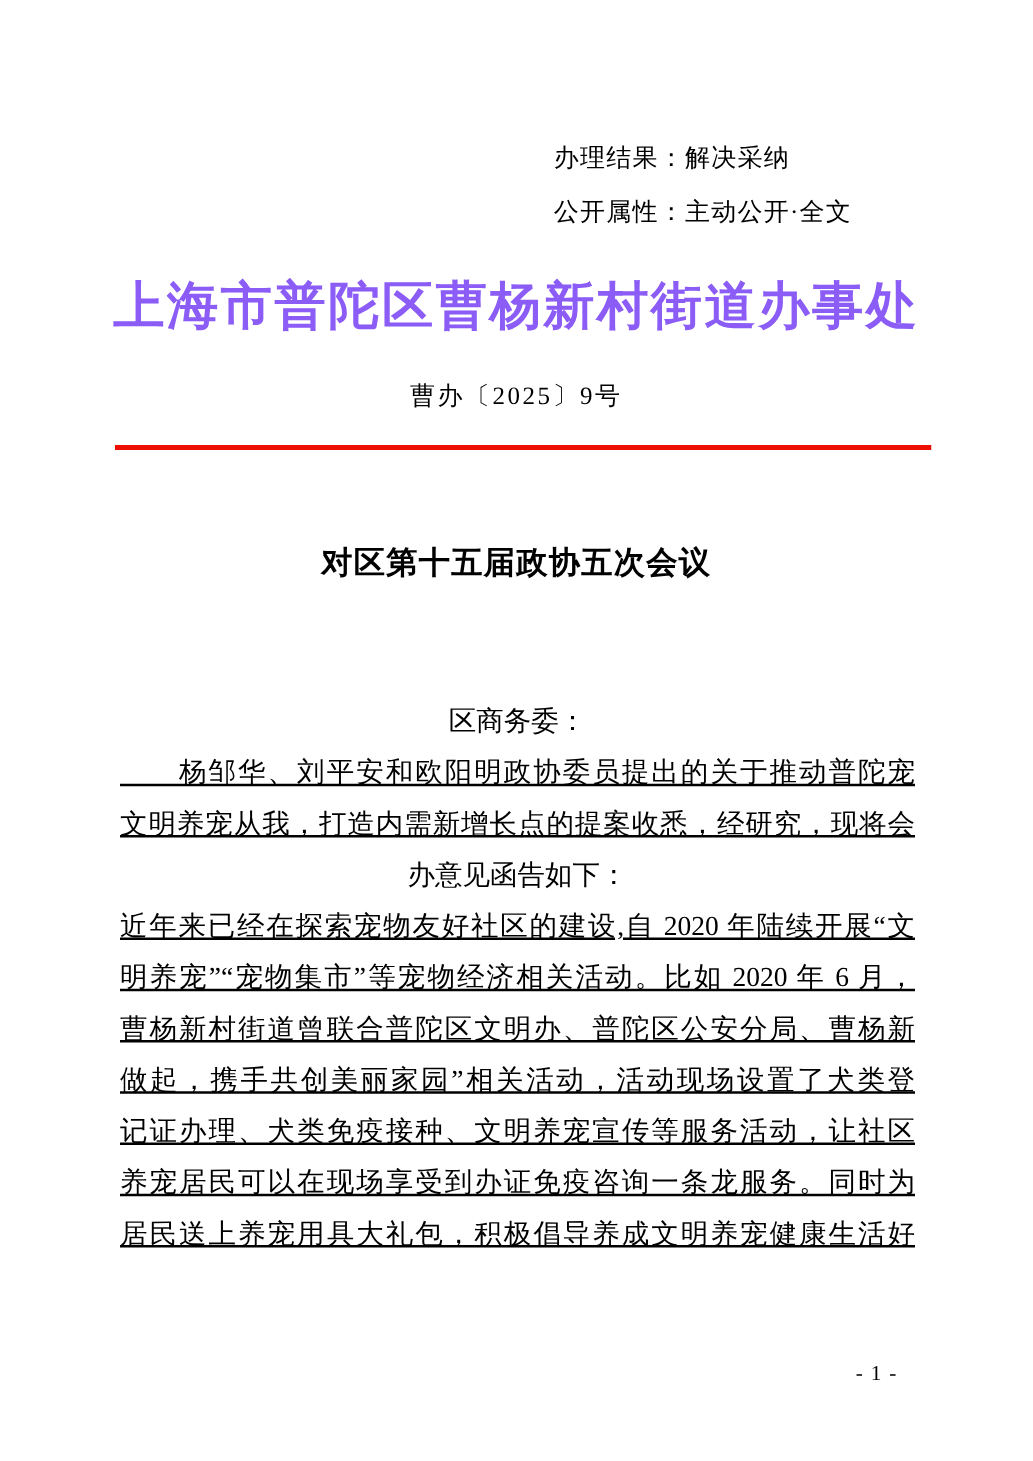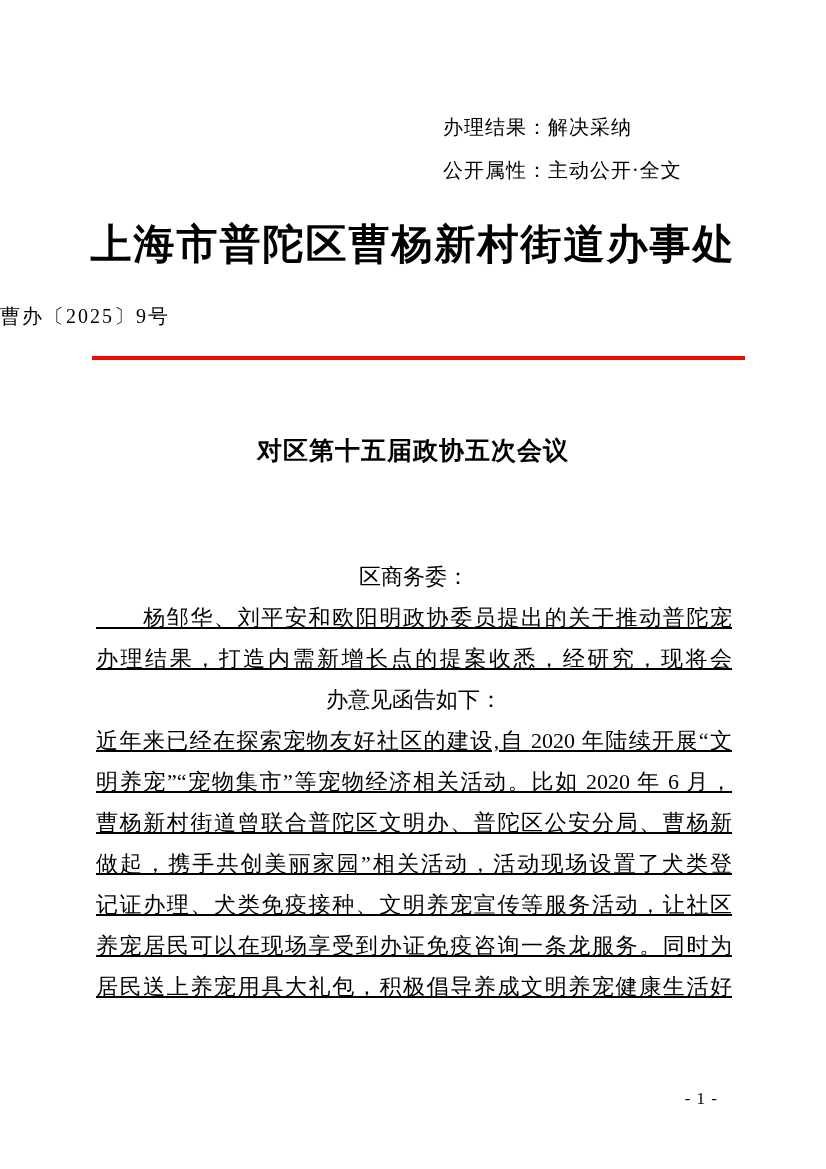--- a/index.html
+++ b/index.html
@@ -20,20 +20,21 @@
   }
   .agency-name{
     position:absolute;left:0;top:213px;width:100%;
     text-align:center;
     font-size:41px;font-weight:bold;
     letter-spacing:2px;
     white-space:nowrap;
   }
   .doc-number{
     position:absolute;left:0;top:299px;width:100%;
+    text-align:center;
     font-size:20px;letter-spacing:2px;
   }
   .red-rule{
     position:absolute;left:92px;top:352px;
     width:653px;height:4px;
     background:#f00000;
   }
   .doc-title{
     position:absolute;left:0;top:425px;width:100%;
     text-align:center;
@@ -63,35 +64,35 @@
 </head>
 <body>
 
 <div class="page">
 
   <div class="meta-block">
     <div class="meta-line"><span>办理结果：</span><span>解决采纳</span></div>
     <div class="meta-line"><span>公开属性：</span><span>主动公开·全文</span></div>
   </div>
 
-  <div class="agency-name" style="color: #000000;">上海市普陀区曹杨新村街道办事处</div>
+  <div class="agency-name" style="color: #8b5cf6;">上海市普陀区曹杨新村街道办事处</div>
 
   <div class="doc-number">曹办〔2025〕9号</div>
 
   <div class="red-rule" style="background: rgb(238, 14, 0);"></div>
 
   <div class="doc-title">
     <div>对区第十五届政协五次会议</div>
   </div>
 
   <div class="body-block">
     <div class="bline">区商务委：</div>
     <div>
         <div class="bline just">　　杨邹华、刘平安和欧阳明政协委员提出的关于推动普陀宠</div>
-        <div class="bline just">办理结果，打造内需新增长点的提案收悉，经研究，现将会</div>
+        <div class="bline just">文明养宠从我，打造内需新增长点的提案收悉，经研究，现将会</div>
         <div class="bline">办意见函告如下：</div>
         <div class="bline just">近年来已经在探索宠物友好社区的建设,自 2020 年陆续开展“文</div>
         <div class="bline just">明养宠”“宠物集市”等宠物经济相关活动。比如 2020 年 6 月，</div>
         <div class="bline just">曹杨新村街道曾联合普陀区文明办、普陀区公安分局、曹杨新</div>
         <div class="bline just">做起，携手共创美丽家园”相关活动，活动现场设置了犬类登</div>
         <div class="bline just">记证办理、犬类免疫接种、文明养宠宣传等服务活动，让社区</div>
         <div class="bline just">养宠居民可以在现场享受到办证免疫咨询一条龙服务。同时为</div>
         <div class="bline just">居民送上养宠用具大礼包，积极倡导养成文明养宠健康生活好</div>
       </div>
   </div>

